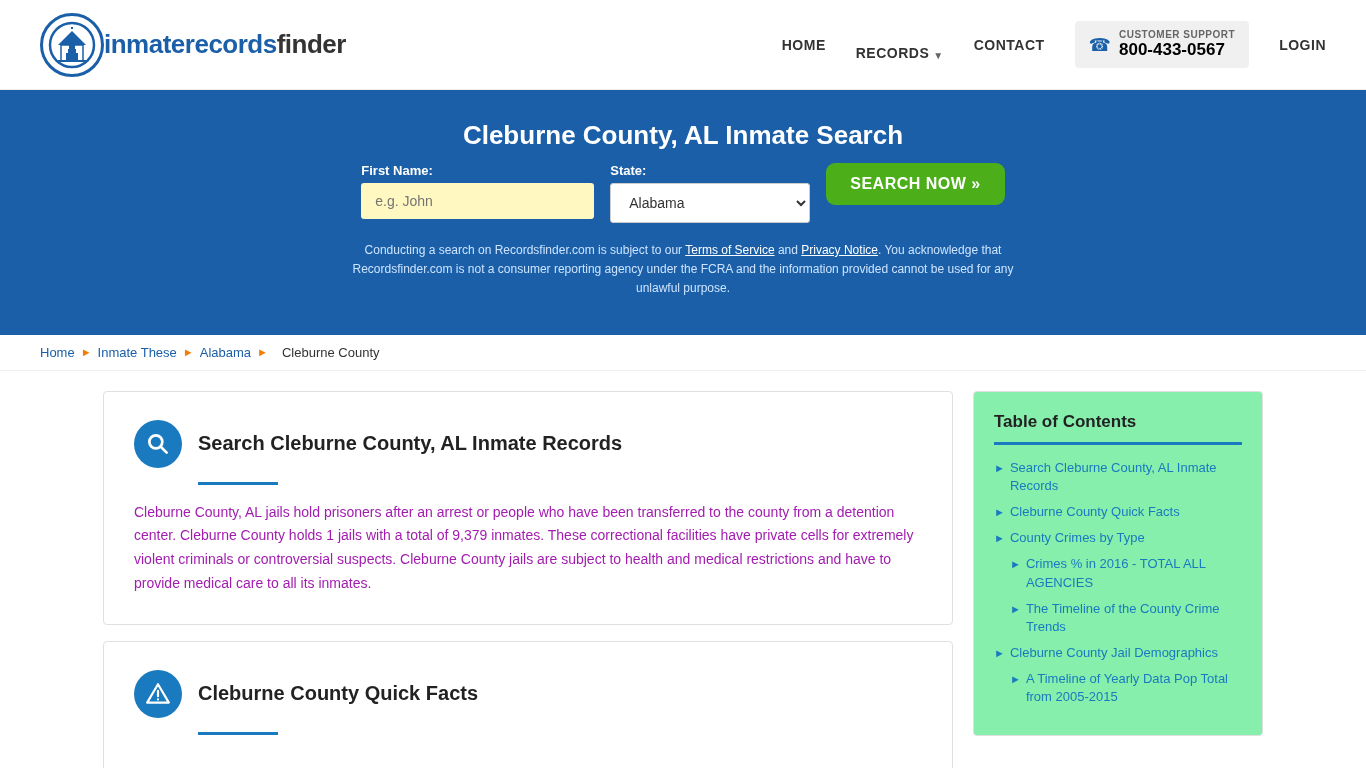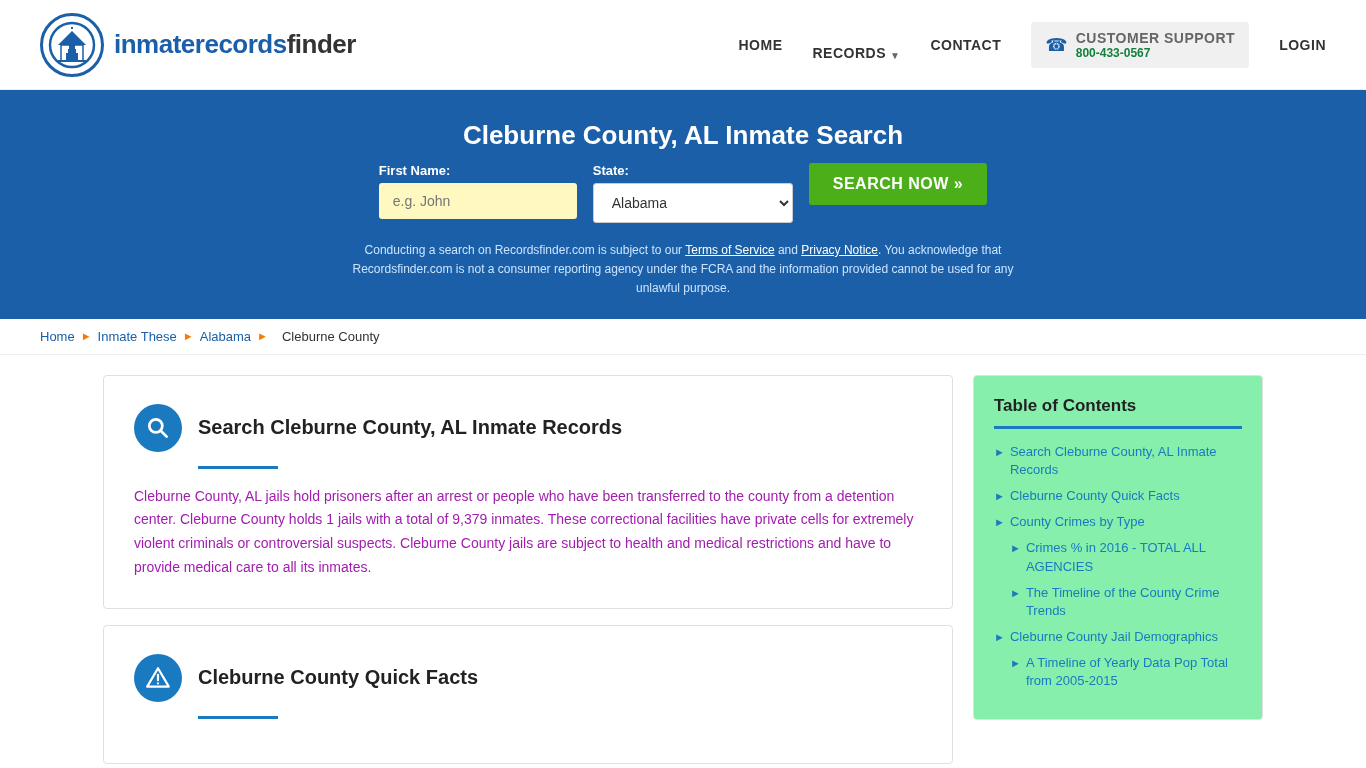--- a/index.html
+++ b/index.html
@@ -11,21 +11,21 @@
       align-items: center;
       justify-content: space-between;
       padding: 10px 40px;
       background: #fff;
       border-bottom: 1px solid #eee;
       height: 90px;
     }
     .logo-area {
       display: flex;
       align-items: center;
-      gap: 10px;
+      gap: 0;
     }
     .logo-circle {
       width: 64px;
       height: 64px;
       border-radius: 50%;
       border: 3px solid #1a5fa8;
       background: #fff;
       display: flex;
       align-items: center;
       justify-content: center;
@@ -82,29 +82,29 @@
     }
     .support-icon {
       color: #1a5fa8;
       font-size: 18px;
     }
     .support-text {
       display: flex;
       flex-direction: column;
     }
     .support-label {
-      font-size: 14px;
+      font-size: 10px;
       color: #666;
       font-weight: 600;
       letter-spacing: 0.5px;
     }
     .support-number {
-      font-size: 12px;
-      font-weight: 700;
-      color: #15803d;
+      font-size: 17px;
+      font-weight: 700;
+      color: #000000;
     }
     .login-btn {
       font-size: 14px;
       font-weight: 700;
       color: #333;
       cursor: pointer;
       letter-spacing: 0.5px;
     }
 
     
@@ -131,21 +131,21 @@
       flex-direction: column;
       text-align: left;
     }
     .form-group label {
       color: #fff;
       font-size: 13px;
       font-weight: 600;
       margin-bottom: 5px;
     }
     .form-group input {
-      width: 198px;
+      width: 233px;
       padding: 10px 14px;
       font-size: 14px;
       border: none;
       border-radius: 3px;
       background: #fff8c0;
       color: #999;
       outline: none;
     }
     .form-group select {
       width: 200px;
@@ -157,33 +157,33 @@
       color: #333;
       outline: none;
       appearance: auto;
     }
     .search-btn {
       background: #4caf1a;
       color: #fff;
       font-size: 16px;
       font-weight: 700;
       border: none;
-      border-radius: 3px;
+      border-radius: 9px;
       padding: 10px 24px;
       cursor: pointer;
       letter-spacing: 0.5px;
       height: 42px;
       white-space: nowrap;
     }
     .disclaimer {
       color: #cce4ff;
       font-size: 12px;
       line-height: 1.6;
       max-width: 700px;
-      margin: 0 auto;
+      margin: 16px auto;
     }
     .disclaimer a {
       color: #fff;
       text-decoration: underline;
     }
 
     
     .breadcrumb {
       padding: 10px 40px;
       background: #fff;

